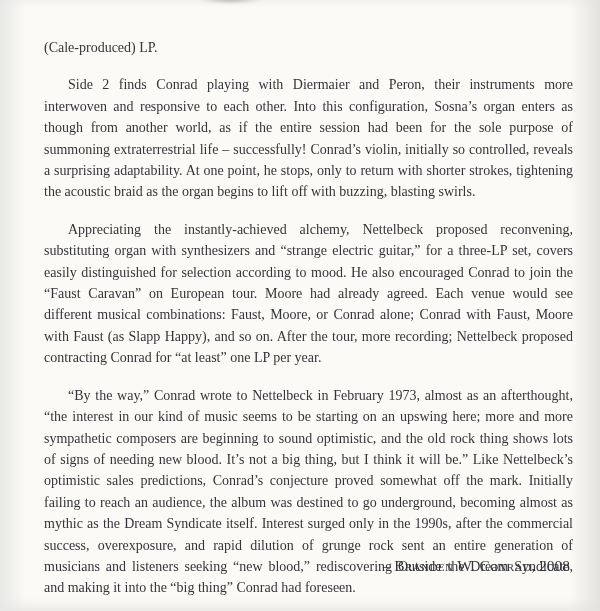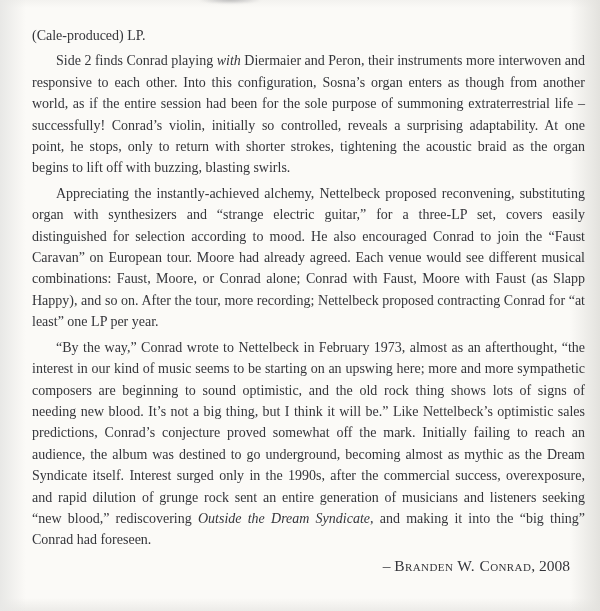--- a/index.html
+++ b/index.html
@@ -35,28 +35,27 @@
     position: absolute;
     left: 28px;
     top: 21px;
     width: 561px;
     font-size: 14px;
     line-height: 21.4px;
     text-align: justify;
     text-justify: inter-word;
   }
   .body-text p {
-    margin: 4px;
+    margin: 16px;
     padding: 0;
   }
   .body-text p.indent {
     text-indent: 24px;
   }
   .it {
-    font-style: italic;
   }
   .signature {
     position: absolute;
     right: 30px;
     top: 555px;
     font-size: 15.5px;
     line-height: 22px;
     white-space: nowrap;
   }
   .signature .name {

